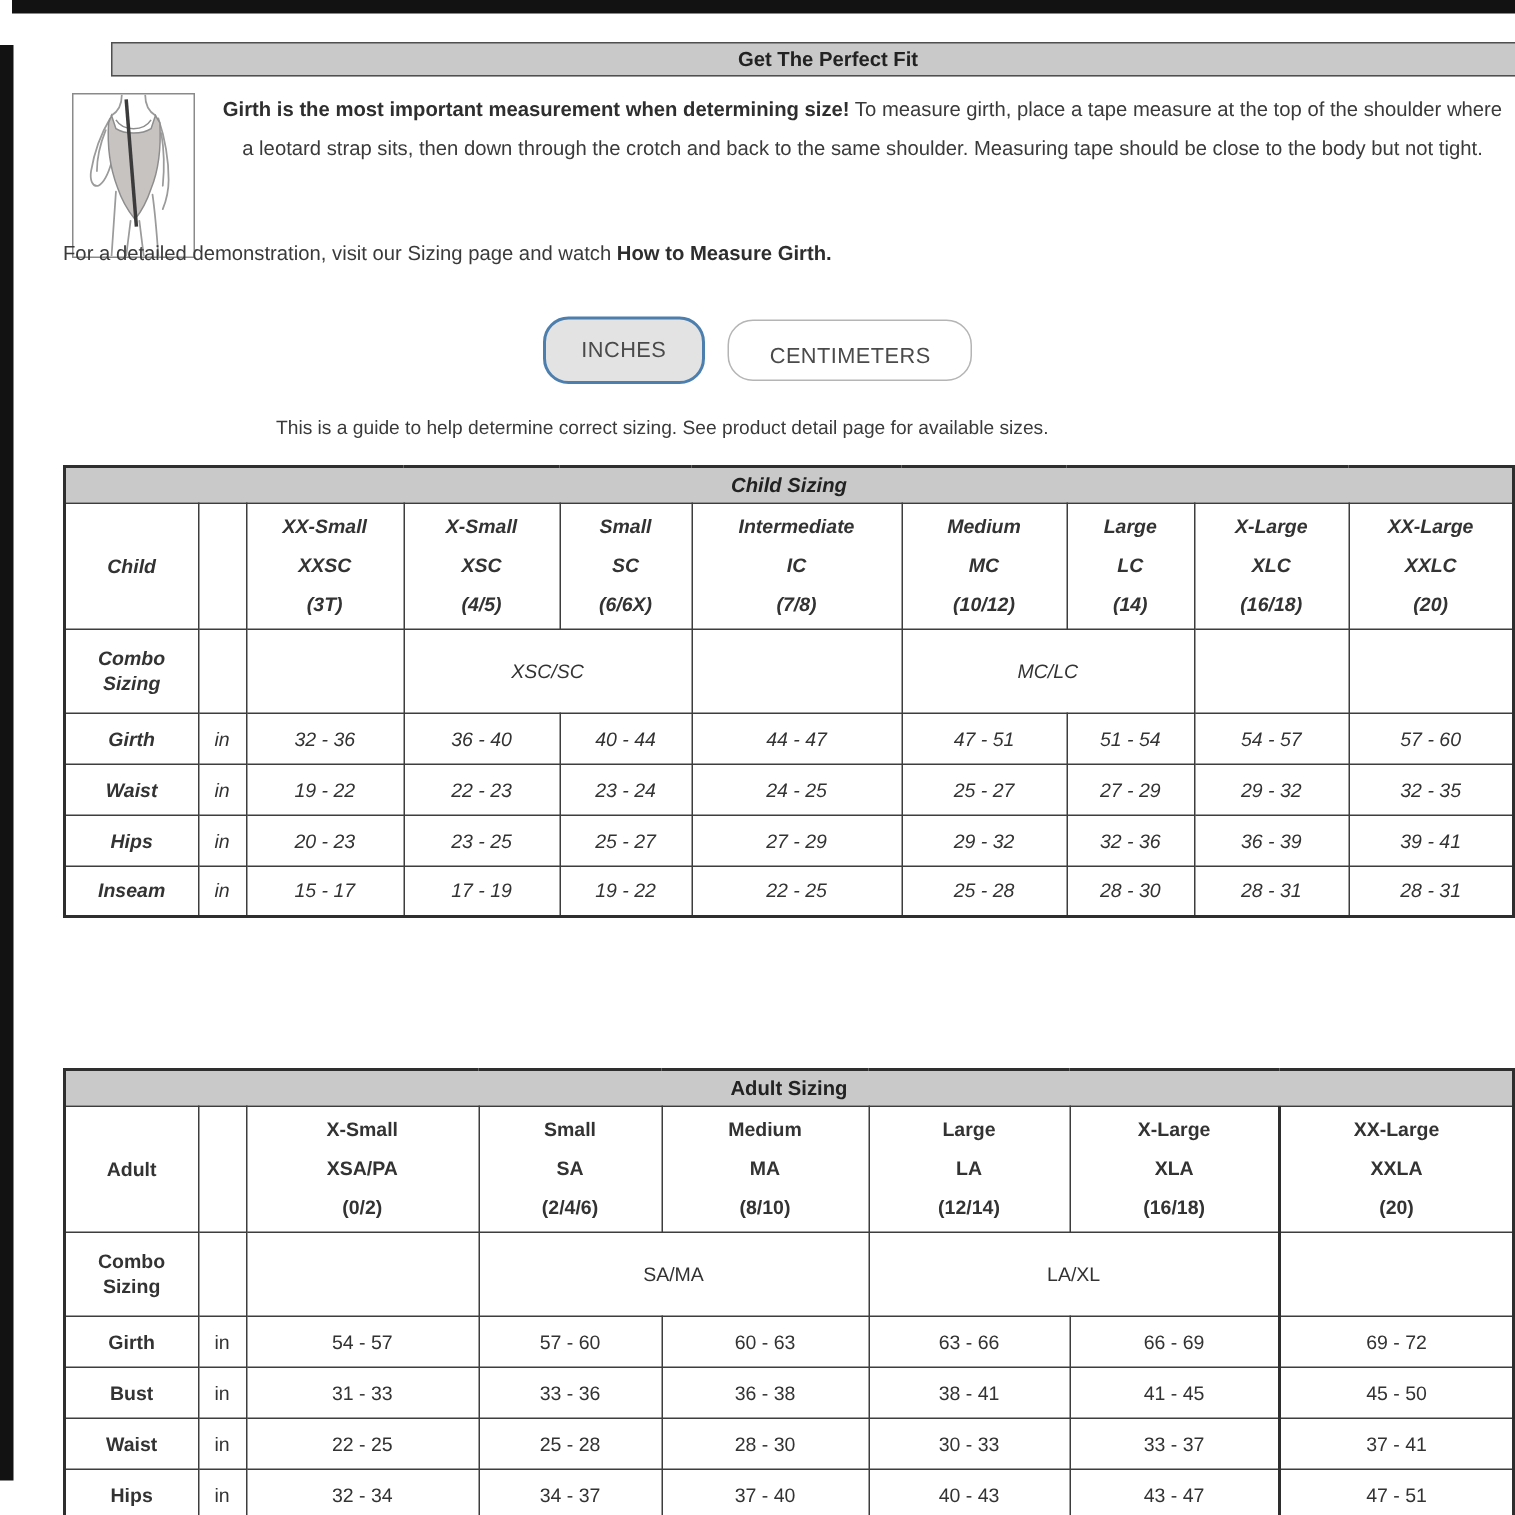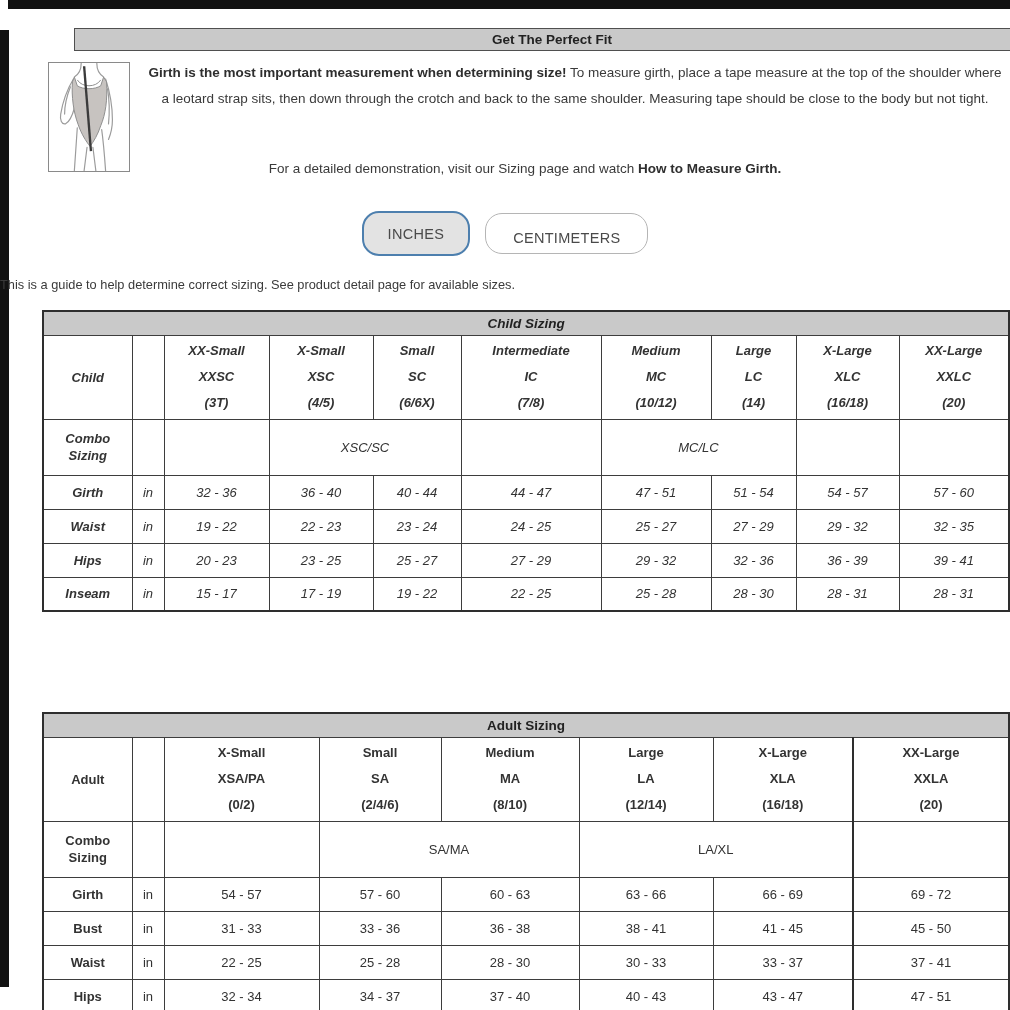--- a/index.html
+++ b/index.html
@@ -24,41 +24,41 @@
   #figure-box svg { width: 100%; height: 100%; display: block; }
 
   #intro {
     position: absolute; left: 145px; top: 60px; width: 860px;
     text-align: center; font-size: 13.5px; line-height: 26px; color: #3a3a3a;
   }
   #intro b, #demo b { color: #2e2e2e; }
 
   #demo {
     position: absolute; left: 42px; top: 156px; width: 966px;
-    text-align: center; font-size: 13.5px; line-height: 26px; color: #3a3a3a;
+    font-size: 13.5px; line-height: 26px; color: #3a3a3a;
   }
 
   #unit-buttons {
     position: absolute; left: 0; top: 211px; width: 1010px;
     display: flex; justify-content: center; align-items: center; gap: 15px;
   }
   .unit-btn {
     font-family: "Liberation Sans", sans-serif; font-size: 14.5px; color: #4a4a4a;
     cursor: pointer; letter-spacing: 0.3px; border-radius: 17px;
   }
   .unit-btn.active {
     height: 45px; padding: 0 24px; background: #e3e3e3; border: 2px solid #4d7fae;
   }
   .unit-btn.inactive {
     height: 41px; padding: 16px 27px; background: #ffffff; border: 1px solid #b5b5b5;
   }
 
   #guide-note {
     position: absolute; left: 0; top: 277px; width: 883px;
-    font-size: 12.8px; color: #3a3a3a;
+    text-align: center; font-size: 12.8px; color: #3a3a3a;
   }
 
   .size-table {
     position: absolute; left: 42px; width: 966px;
     border-collapse: collapse; table-layout: fixed;
     font-size: 13px; color: #333; border: 2px solid #2e2e2e;
   }
   #child-table { top: 310px; font-style: italic; }
   #adult-table { top: 672px; margin-top: 40px; }
 

